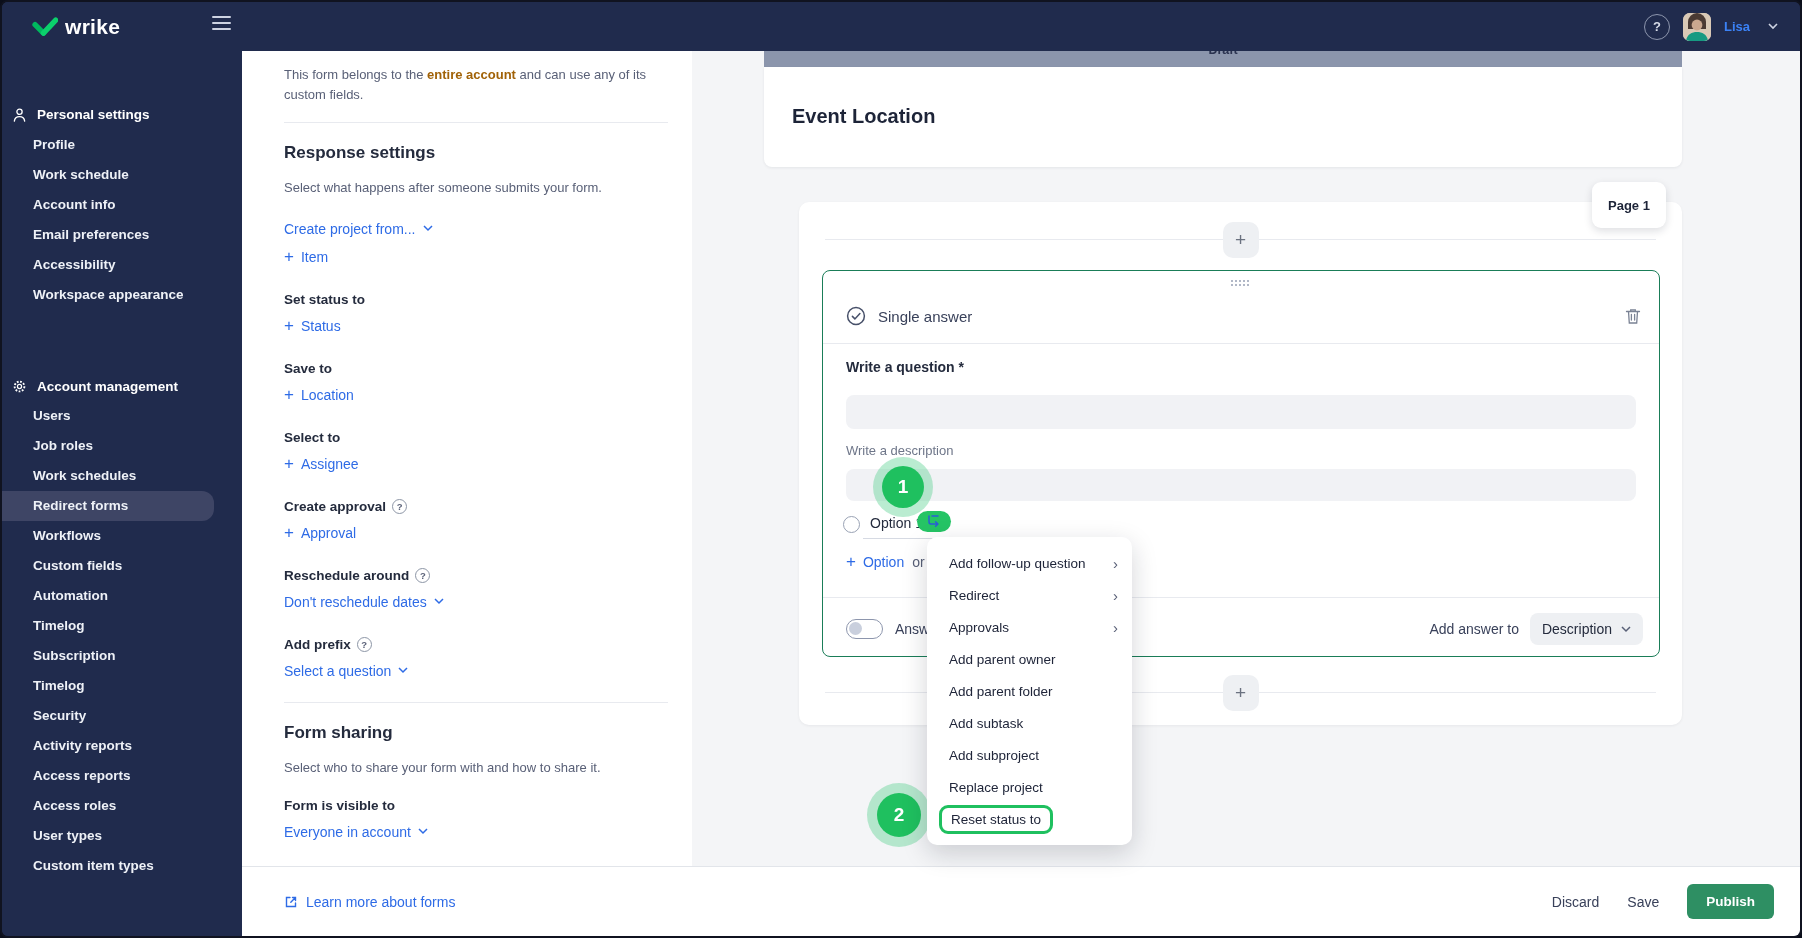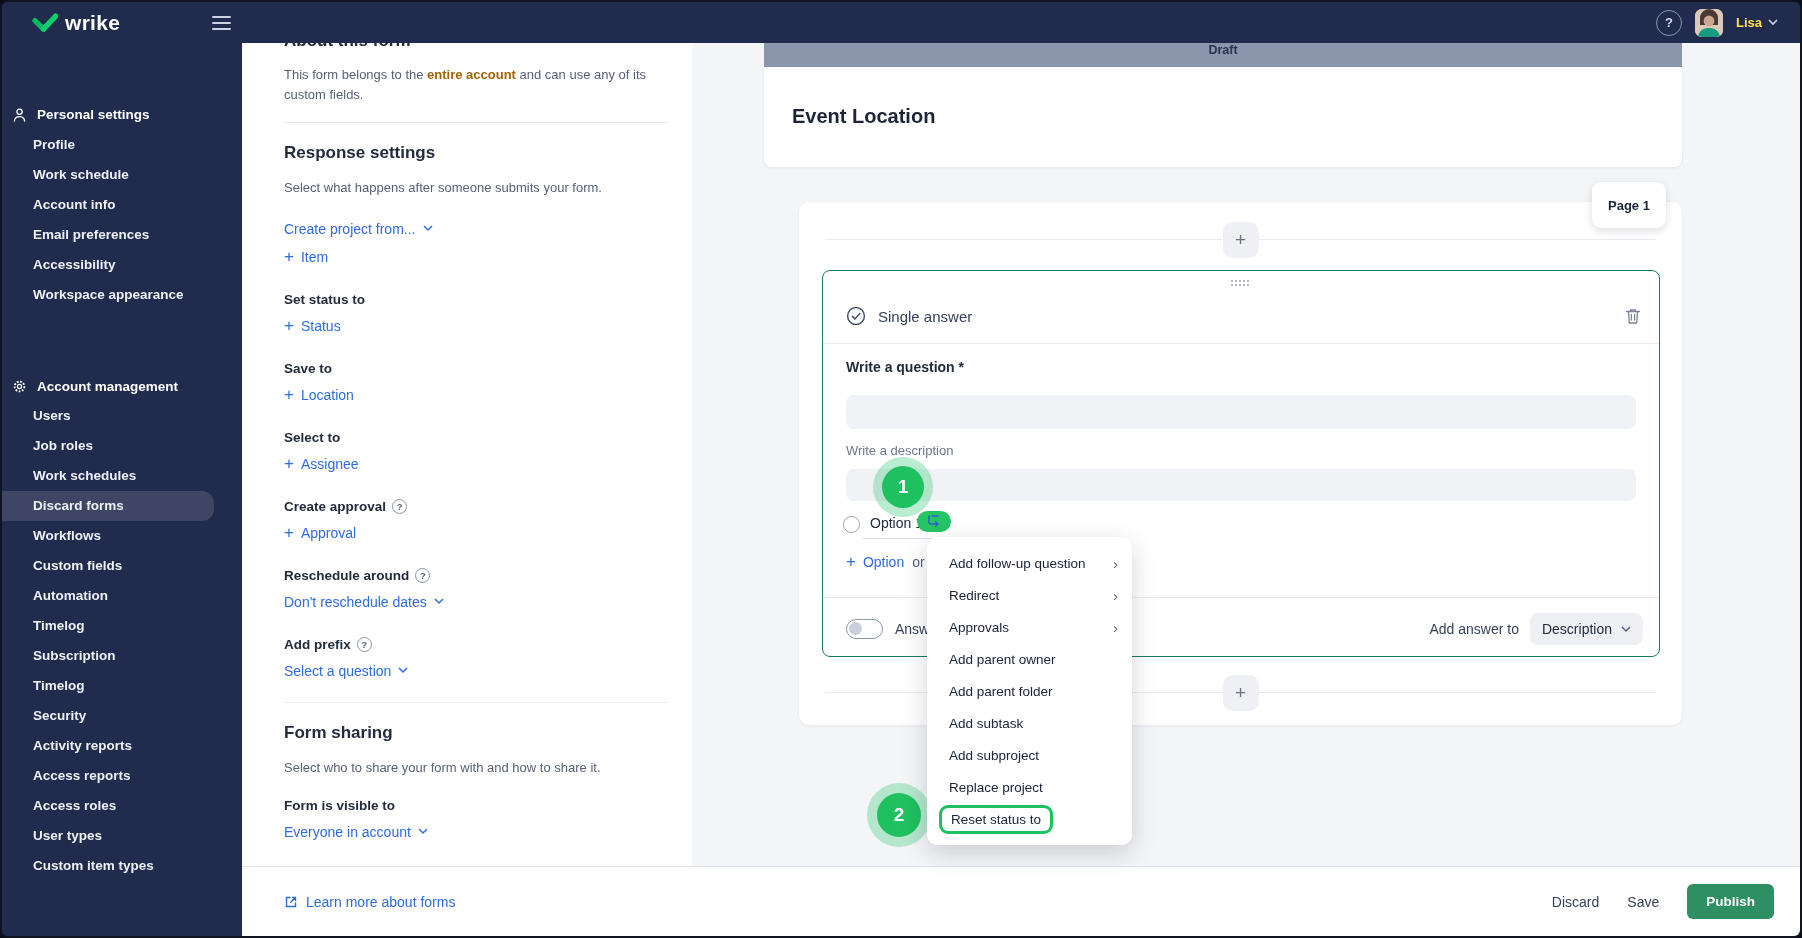--- a/index.html
+++ b/index.html
@@ -3,29 +3,29 @@
 <meta charset="utf-8">
 <style>
   * { box-sizing: border-box; margin: 0; padding: 0; }
   html,body { background:#0b0e1a; }
   body { font-family: "Liberation Sans", sans-serif; }
   .screen{
     position:relative; width:1802px; height:938px; margin:0 auto;
     background:#202b4d; border:2px solid #101320; border-radius:8px; overflow:hidden;
   }
   
-  .hdr{position:absolute;left:0;top:0;right:0;height:41px;background:#202b4d;z-index:60;display:flex;align-items:center;color:#fff;}
+  .hdr{position:absolute;left:0;top:0;right:0;height:49px;background:#202b4d;z-index:60;display:flex;align-items:center;color:#fff;}
   .logo{display:flex;align-items:center;gap:7px;margin-left:30px;}
   .logo-text{font-size:21px;font-weight:800;letter-spacing:.3px;color:#fff;}
   .burger{position:absolute;left:210px;top:14px;width:19px;cursor:pointer;}
   .burger span{display:block;height:2px;background:#cdd3e2;margin-bottom:4px;border-radius:1px;}
   .hdr-right{margin-left:auto;margin-right:22px;display:flex;align-items:center;gap:13px;}
   .help-circle{width:26px;height:26px;border:1.5px solid #8d96ad;border-radius:50%;display:grid;place-items:center;font-size:13px;font-weight:700;color:#d6dbe7;}
   .avatar{width:28px;height:28px;border-radius:7px;overflow:hidden;background:#e8d9c8;}
-  .user{display:flex;align-items:center;gap:6px;font-size:13px;font-weight:700;color:#fde047;}
+  .user{display:flex;align-items:center;gap:18px;font-size:13px;font-weight:700;color:#3b82f6;}
   
   .sb{position:absolute;left:0;top:0;bottom:0;width:240px;background:#202b4d;z-index:55;padding-top:52px;}
   .sb-sec{display:flex;align-items:flex-start;gap:9px;padding:7px 16px 7px 9px;color:#fff;font-size:13.5px;font-weight:700;margin-top:46px;}
   .sb-sec .sico{width:17px;display:grid;place-items:center;}
   .sb-item{padding:7px 16px 7px 31px;color:#eef1f7;font-size:13.5px;font-weight:700;cursor:pointer;line-height:16px;}
   .sb-item.sel{background:#3e4565;border-radius:0 12px 12px 0;margin-right:28px;}
   .sb-gap{height:16px;}
   
   .sp{position:absolute;left:240px;top:41px;width:450px;bottom:70px;background:#fff;padding:0 24px 0 42px;overflow:visible;}
   .sp h1{font-size:17px;font-weight:700;color:#242b3d;margin-top:-12px;line-height:20px;}
@@ -154,21 +154,21 @@
         <svg width="15" height="15" viewBox="0 0 16 16">
             <circle cx="8" cy="8" r="5.2" stroke="#fff" stroke-width="2" fill="none" stroke-dasharray="1.9 1.6"></circle>
             <circle cx="8" cy="8" r="2.2" stroke="#fff" stroke-width="1.3" fill="none"></circle>
           </svg>
       </span>
       <span>Account management</span>
     </div>
     <div class="sb-item">Users</div>
     <div class="sb-item">Job roles</div>
     <div class="sb-item">Work schedules</div>
-    <div class="sb-item sel">Discard forms</div>
+    <div class="sb-item sel">Redirect forms</div>
     <div class="sb-item">Workflows</div>
     <div class="sb-item">Custom fields</div>
     <div class="sb-item">Automation</div>
     <div class="sb-item">Timelog</div>
     <div class="sb-item">Subscription</div>
     <div class="sb-item">Timelog</div>
     <div class="sb-item">Security</div>
     <div class="sb-item">Activity reports</div>
     <div class="sb-item">Access reports</div>
     <div class="sb-item">Access roles</div>

